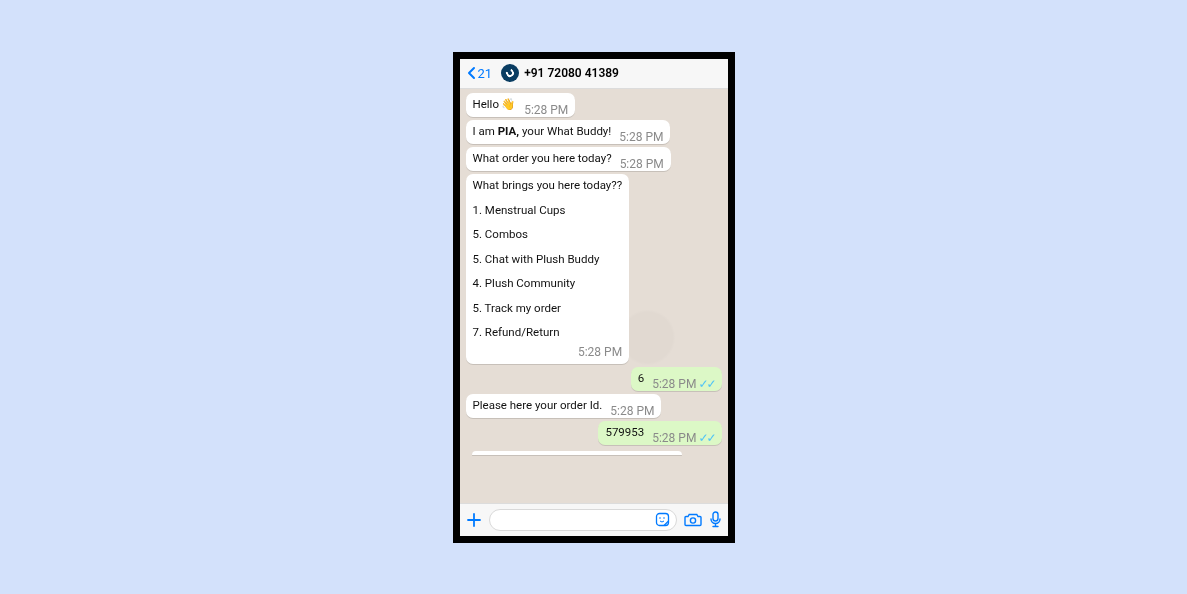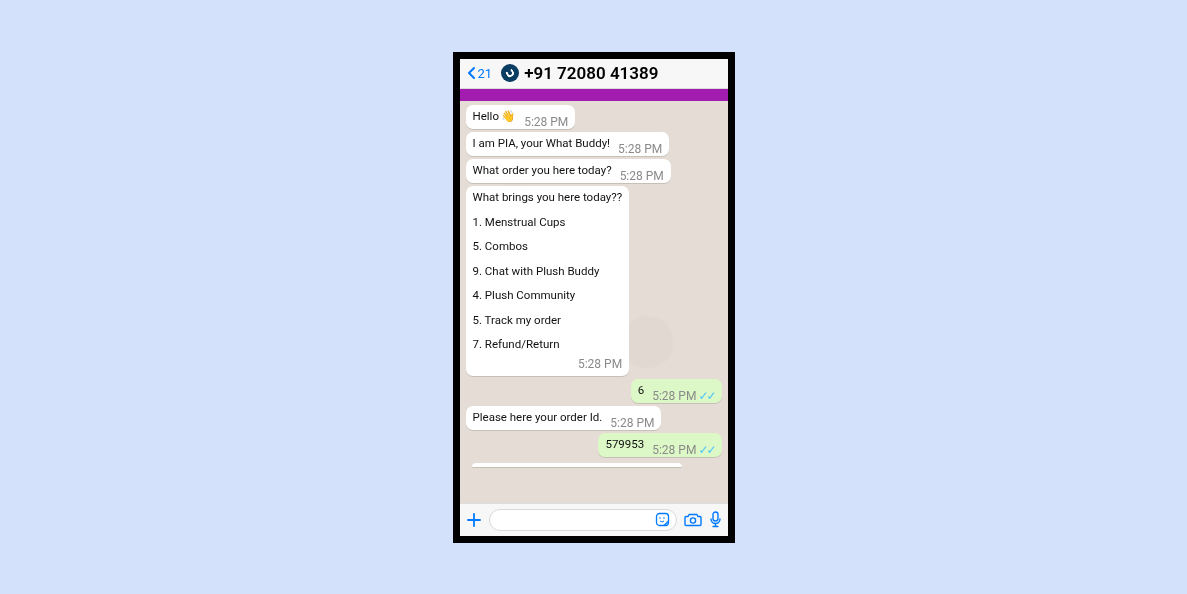--- a/index.html
+++ b/index.html
@@ -58,36 +58,35 @@
   }
   .avatar-inner {
     width: 8px;
     height: 8px;
     border: 2px solid #fff;
     border-radius: 50%;
     border-top-color: transparent;
     transform: rotate(-30deg);
   }
   .contact-name {
-    font-size: 17px;
+    font-size: 12px;
     font-weight: 600;
     color: #000;
   }
   .chat-body {
     flex: 1;
     overflow-y: auto;
     padding: 4px 6px 0 6px;
     display: flex;
     flex-direction: column;
     gap: 2px;
     background:
       radial-gradient(circle at 20% 30%, rgba(0,0,0,0.02) 10%, transparent 11%),
       radial-gradient(circle at 70% 60%, rgba(0,0,0,0.02) 8%, transparent 9%),
       #e5ddd5;
-    margin-top: 12px;
   }
   .msg-row { display: flex; margin-bottom: 1px; }
   .msg-row.in { justify-content: flex-start; }
   .msg-row.out { justify-content: flex-end; }
   .bubble {
     max-width: 210px;
     border-radius: 7px;
     padding: 4px 7px 4px 7px;
     font-size: 11.5px;
     line-height: 1.35;
@@ -141,21 +140,21 @@
     height: 22px;
     background: #fff;
     border: 1px solid #d9d9d9;
     border-radius: 13px;
     display: flex;
     align-items: center;
     justify-content: flex-end;
     padding: 0 6px;
   }
   .sticker-btn { color: #007aff; display: flex; cursor: pointer; }
-  .bold { font-weight: 400; }
+  .bold { font-weight: 700; }
   .peek {
     height: 4px;
     margin: 3px 6px 0 6px;
     background: #fff;
     border-radius: 7px 7px 0 0;
     box-shadow: 0 1px 0.5px rgba(0,0,0,0.13);
     max-width: 210px;
   }
 </style>
 </head>
@@ -198,21 +197,21 @@
           <span class="text">What order you here today?</span>
           <span class="meta">5:28 PM</span>
         </div>
       </div>
 
       <div class="msg-row in">
         <div class="bubble in" style="max-width:205px;">
           <div>What brings you here today??</div>
           <div class="option-line">1. Menstrual Cups</div>
           <div class="option-line">5. Combos</div>
-          <div class="option-line">9. Chat with Plush Buddy</div>
+          <div class="option-line">5. Chat with Plush Buddy</div>
           <div class="option-line">4. Plush Community</div>
           <div class="option-line">5. Track my order</div>
           <div class="option-line">7. Refund/Return</div>
           <div class="meta block">5:28 PM</div>
         </div>
       </div>
 
       <div class="msg-row out">
         <div class="bubble out">
           <span class="text">6</span>

